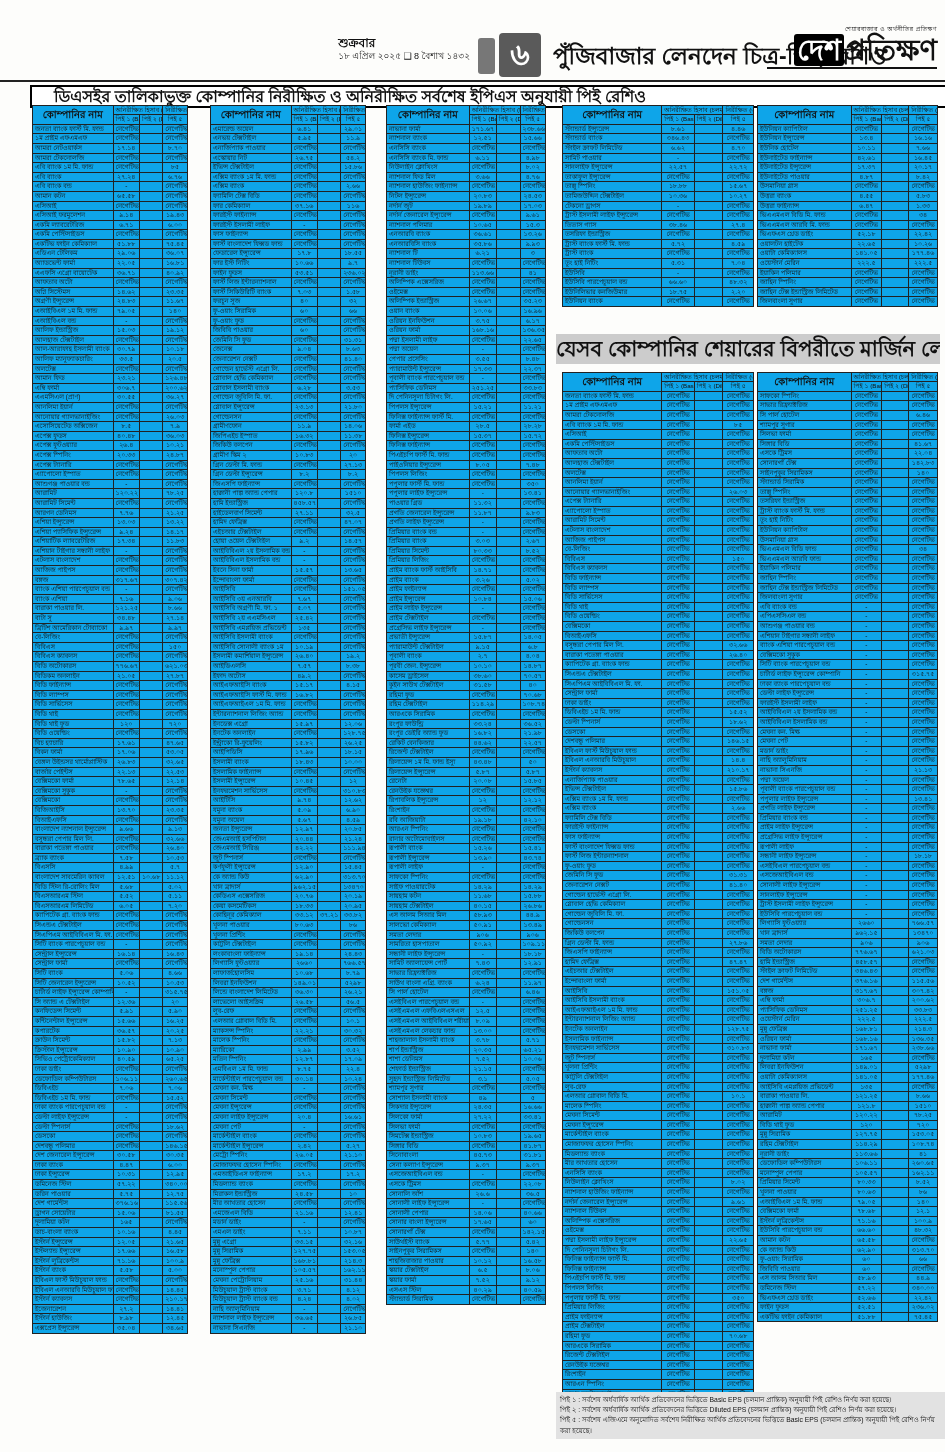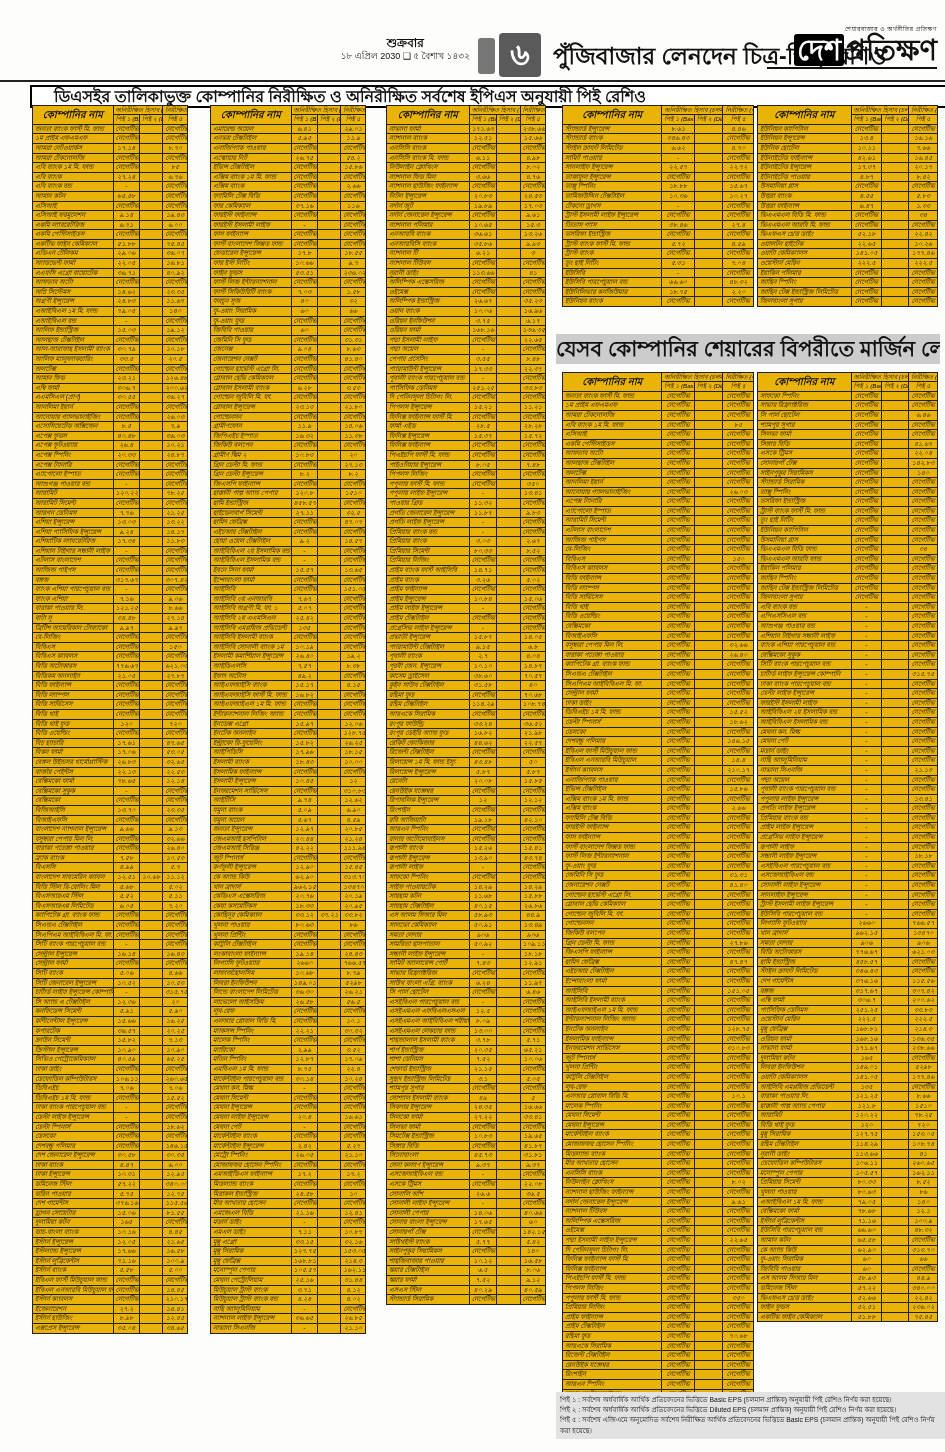--- a/index.html
+++ b/index.html
@@ -1,39 +1,39 @@
 <!DOCTYPE html>
 <html><head>
 <meta charset="utf-8">
 <style>
   html,body{margin:0;padding:0;}
   body{width:945px;height:1452px;position:relative;background:#fdfdfb;color:#111;
        font-family:"Liberation Sans","DejaVu Sans",sans-serif;overflow:hidden;}
   
   #topbar{position:absolute;left:0;top:0;width:945px;height:80px;border-bottom:2px solid #222;}
-  #dateblock{position:absolute;right:475px;top:36px;text-align:center;line-height:1.25;}
+  #dateblock{position:absolute;right:475px;top:36px;text-align:left;line-height:1.25;}
   #weekday{font-size:12px;font-weight:bold;}
   #dateline{font-size:9px;}
   #pagetab{position:absolute;left:478px;top:38px;width:17px;height:36px;background:#777;
            border-radius:3px;}
   #pagebox{position:absolute;left:499px;top:33px;width:42px;height:44px;background:#5a5a5a;
            border-radius:4px;color:#fff;font-size:30px;font-weight:bold;text-align:center;line-height:44px;}
   #pagetitle{position:absolute;left:553px;top:38px;font-size:23px;font-weight:bold;letter-spacing:0;}
   #masthead{position:absolute;right:8px;top:24px;width:170px;text-align:right;}
   #tagline{font-size:6px;letter-spacing:.5px;}
   #logo{font-size:29px;font-weight:900;line-height:1.05;white-space:nowrap;}
   #logo .inv{background:#000;color:#fff;padding:0 3px;border-radius:3px;}
   #masthead .rule{border-top:2px solid #111;margin-top:2px;}
   
   #headline{position:absolute;left:30px;top:85px;width:906px;height:19px;border:2px solid #000;
             font-size:16px;font-weight:bold;line-height:19px;padding-left:22px;background:#fff;
             white-space:nowrap;overflow:hidden;}
   
   .tcol{position:absolute;}
-  table.pet{border-collapse:collapse;width:100%;table-layout:fixed;background:#eab308;font-style:italic;}
+  table.pet{border-collapse:collapse;width:100%;table-layout:fixed;background:#0ea5e9;}
   table.pet th,table.pet td{border:1px solid #222;font-size:6.4px;line-height:1.03;
       padding:1px 2px;overflow:hidden;white-space:nowrap;font-weight:normal;}
   table.pet thead th{text-align:center;font-size:6.2px;vertical-align:middle;}
   table.pet thead th.cname{font-size:10px;font-weight:bold;}
   table.pet td.num{text-align:center;}
   col.c-name{width:52%;} col.c-pe1{width:17%;} col.c-pe2{width:15%;} col.c-pe5{width:16%;}
   #col1{left:32px;top:105px;width:156px;}
   #col2{left:210px;top:105px;width:156px;}
   #col3{left:386px;top:105px;width:160px;}
   #col4{left:562px;top:105px;width:192px;}
@@ -46,21 +46,21 @@
   
   #footnote{position:absolute;left:556px;top:1392px;width:386px;background:#e2e2e2;
             font-size:6.8px;line-height:1.5;padding:3px 4px;}
 </style>
 </head>
 <body>
 
 <div id="topbar">
   <div id="dateblock">
     <div id="weekday">শুক্রবার</div>
-    <div id="dateline">১৮ এপ্রিল 2030 ❑ ৫ বৈশাখ ১৪৩২</div>
+    <div id="dateline">১৮ এপ্রিল ২০২৫ ❑ 8 বৈশাখ ১৪৩২</div>
   </div>
   <div id="pagetab"></div>
   <div id="pagebox">৬</div>
   <div id="pagetitle">পুঁজিবাজার লেনদেন চিত্র-পিই রেশিও</div>
   <div id="masthead">
     <div id="tagline">শেয়ারবাজার ও অর্থনীতির প্রতিক্ষণ</div>
     <div id="logo"><span class="inv">দেশ</span><span>প্রতিক্ষণ</span></div>
     <div class="rule"></div>
   </div>
 </div>

